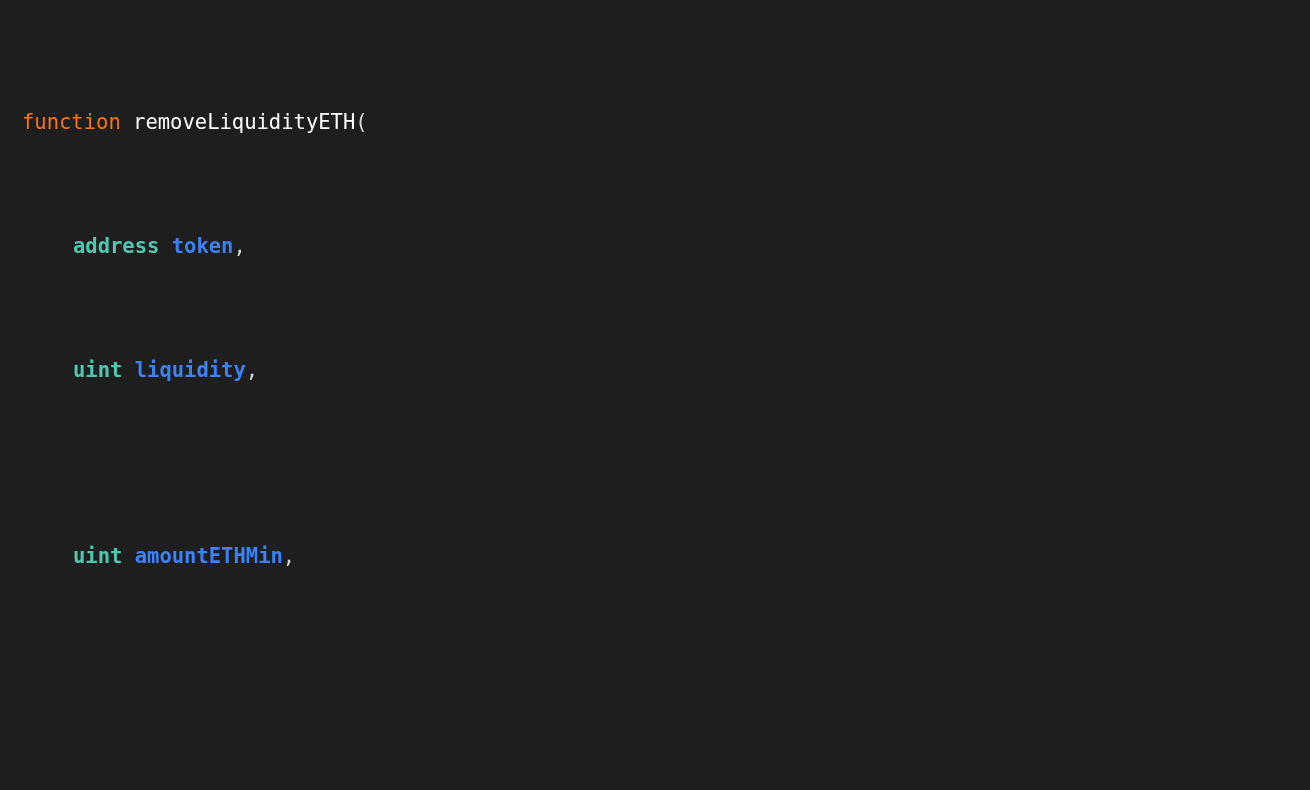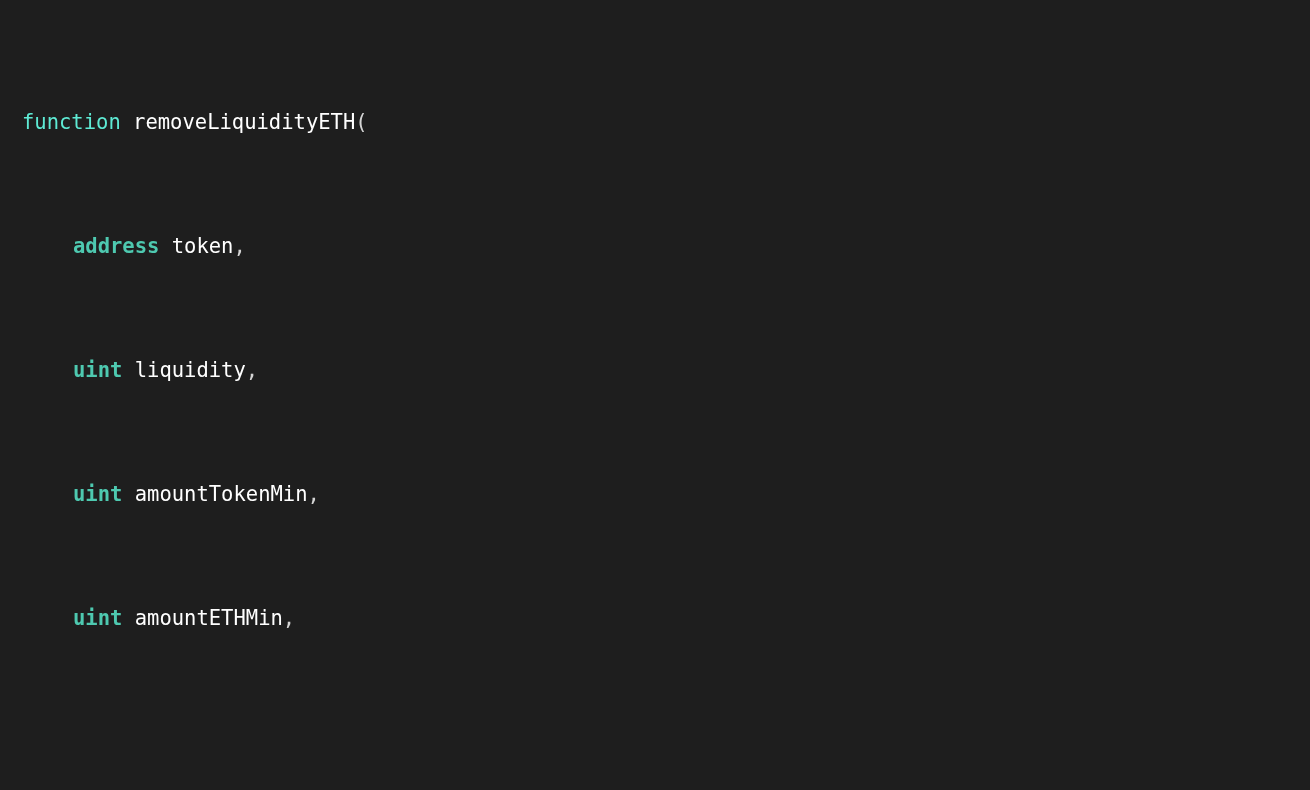--- a/index.html
+++ b/index.html
@@ -27,43 +27,42 @@
     border-left: 1px solid #404040;
     position: absolute;
     top: 0;
     bottom: 0;
     left: 0;
   }
   .indent {
     display: inline-block;
     position: relative;
   }
-  .kw { color: #5eead4; }          
+  .kw { color: #f97316; }          
   .type { color: #4ec9b0; font-weight: bold; }        
   .fn { color: #ffffff; }          
-  .var { color: #ffffff; }         
+  .var { color: #3b82f6; font-weight: bold; }         
   .plain { color: #d4d4d4; }
   .txt { display:inline; }
 </style>
 </head>
 <body>
 
 <div class="editor">
 
 
 <div class="line"><span class="kw txt">function</span><span class="plain"> </span><span class="fn txt">removeLiquidityETH</span><span class="plain txt">(</span></div>
 
 
 <div class="line"><span class="indent" style="width:51px;"><span class="guide" style="left:6px;"></span></span><span class="type txt">address</span><span class="plain"> </span><span class="var txt">token</span><span class="plain txt">,</span></div>
 
 
 <div class="line"><span class="indent" style="width:51px;"><span class="guide" style="left:6px;"></span></span><span class="type txt">uint</span><span class="plain"> </span><span class="var txt">liquidity</span><span class="plain txt">,</span></div>
 
 
-<div class="line"><span class="indent" style="width:51px;"><span class="guide" style="left:6px;"></span></span><span class="type txt">uint</span><span class="plain"> </span><span class="var txt">amountTokenMin</span><span class="plain txt">,</span></div>
 
 
 <div class="line"><span class="indent" style="width:51px;"><span class="guide" style="left:6px;"></span></span><span class="type txt">uint</span><span class="plain"> </span><span class="var txt">amountETHMin</span><span class="plain txt">,</span></div>
 
 
 
 
 
 
 

